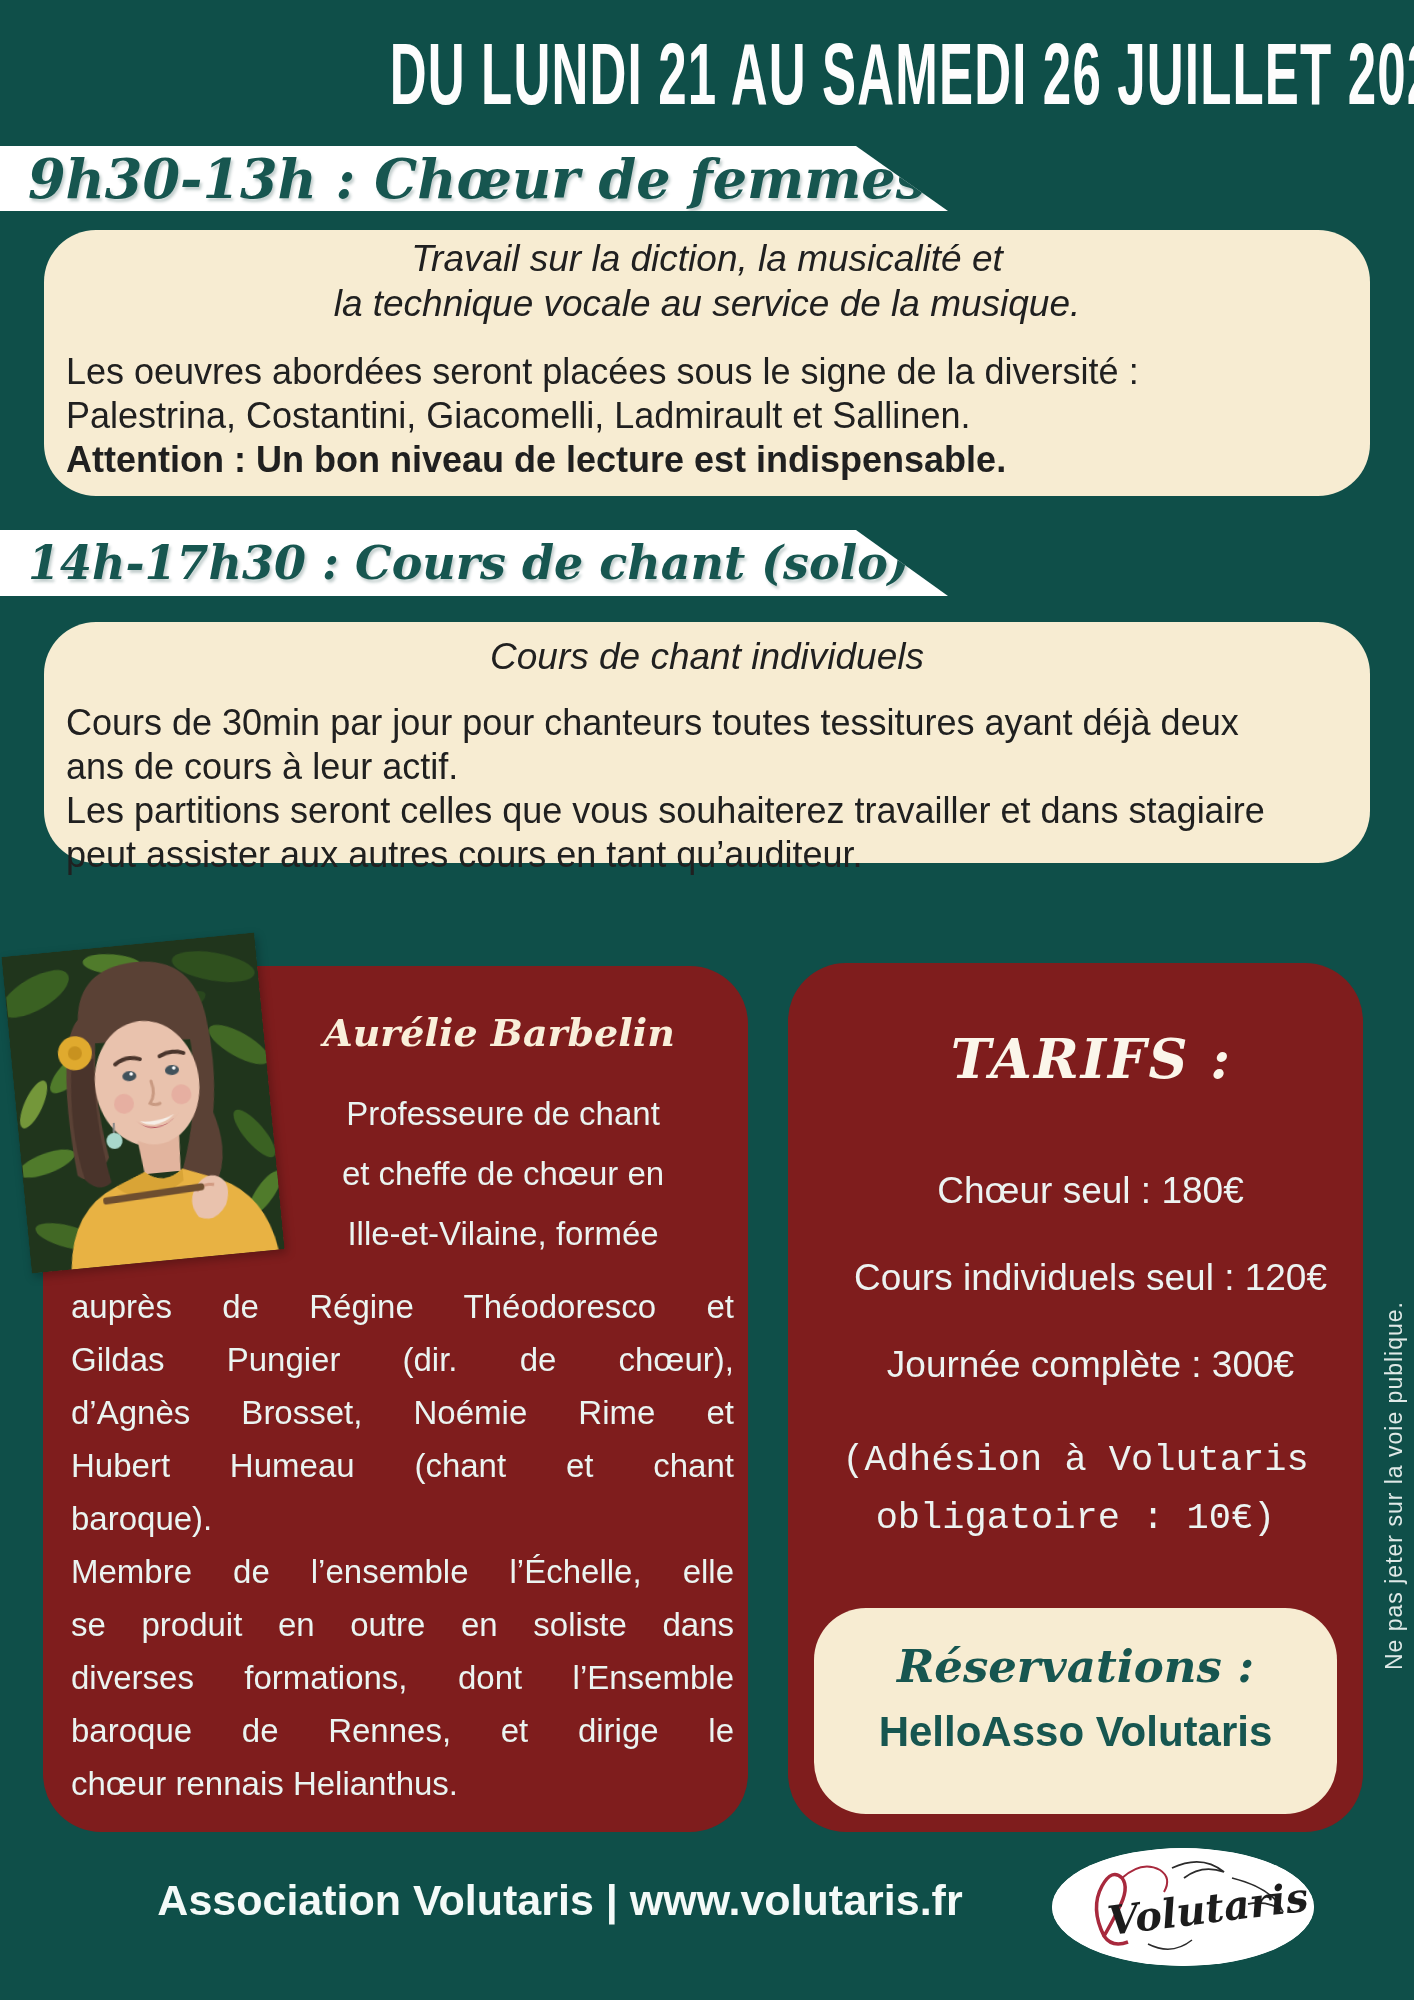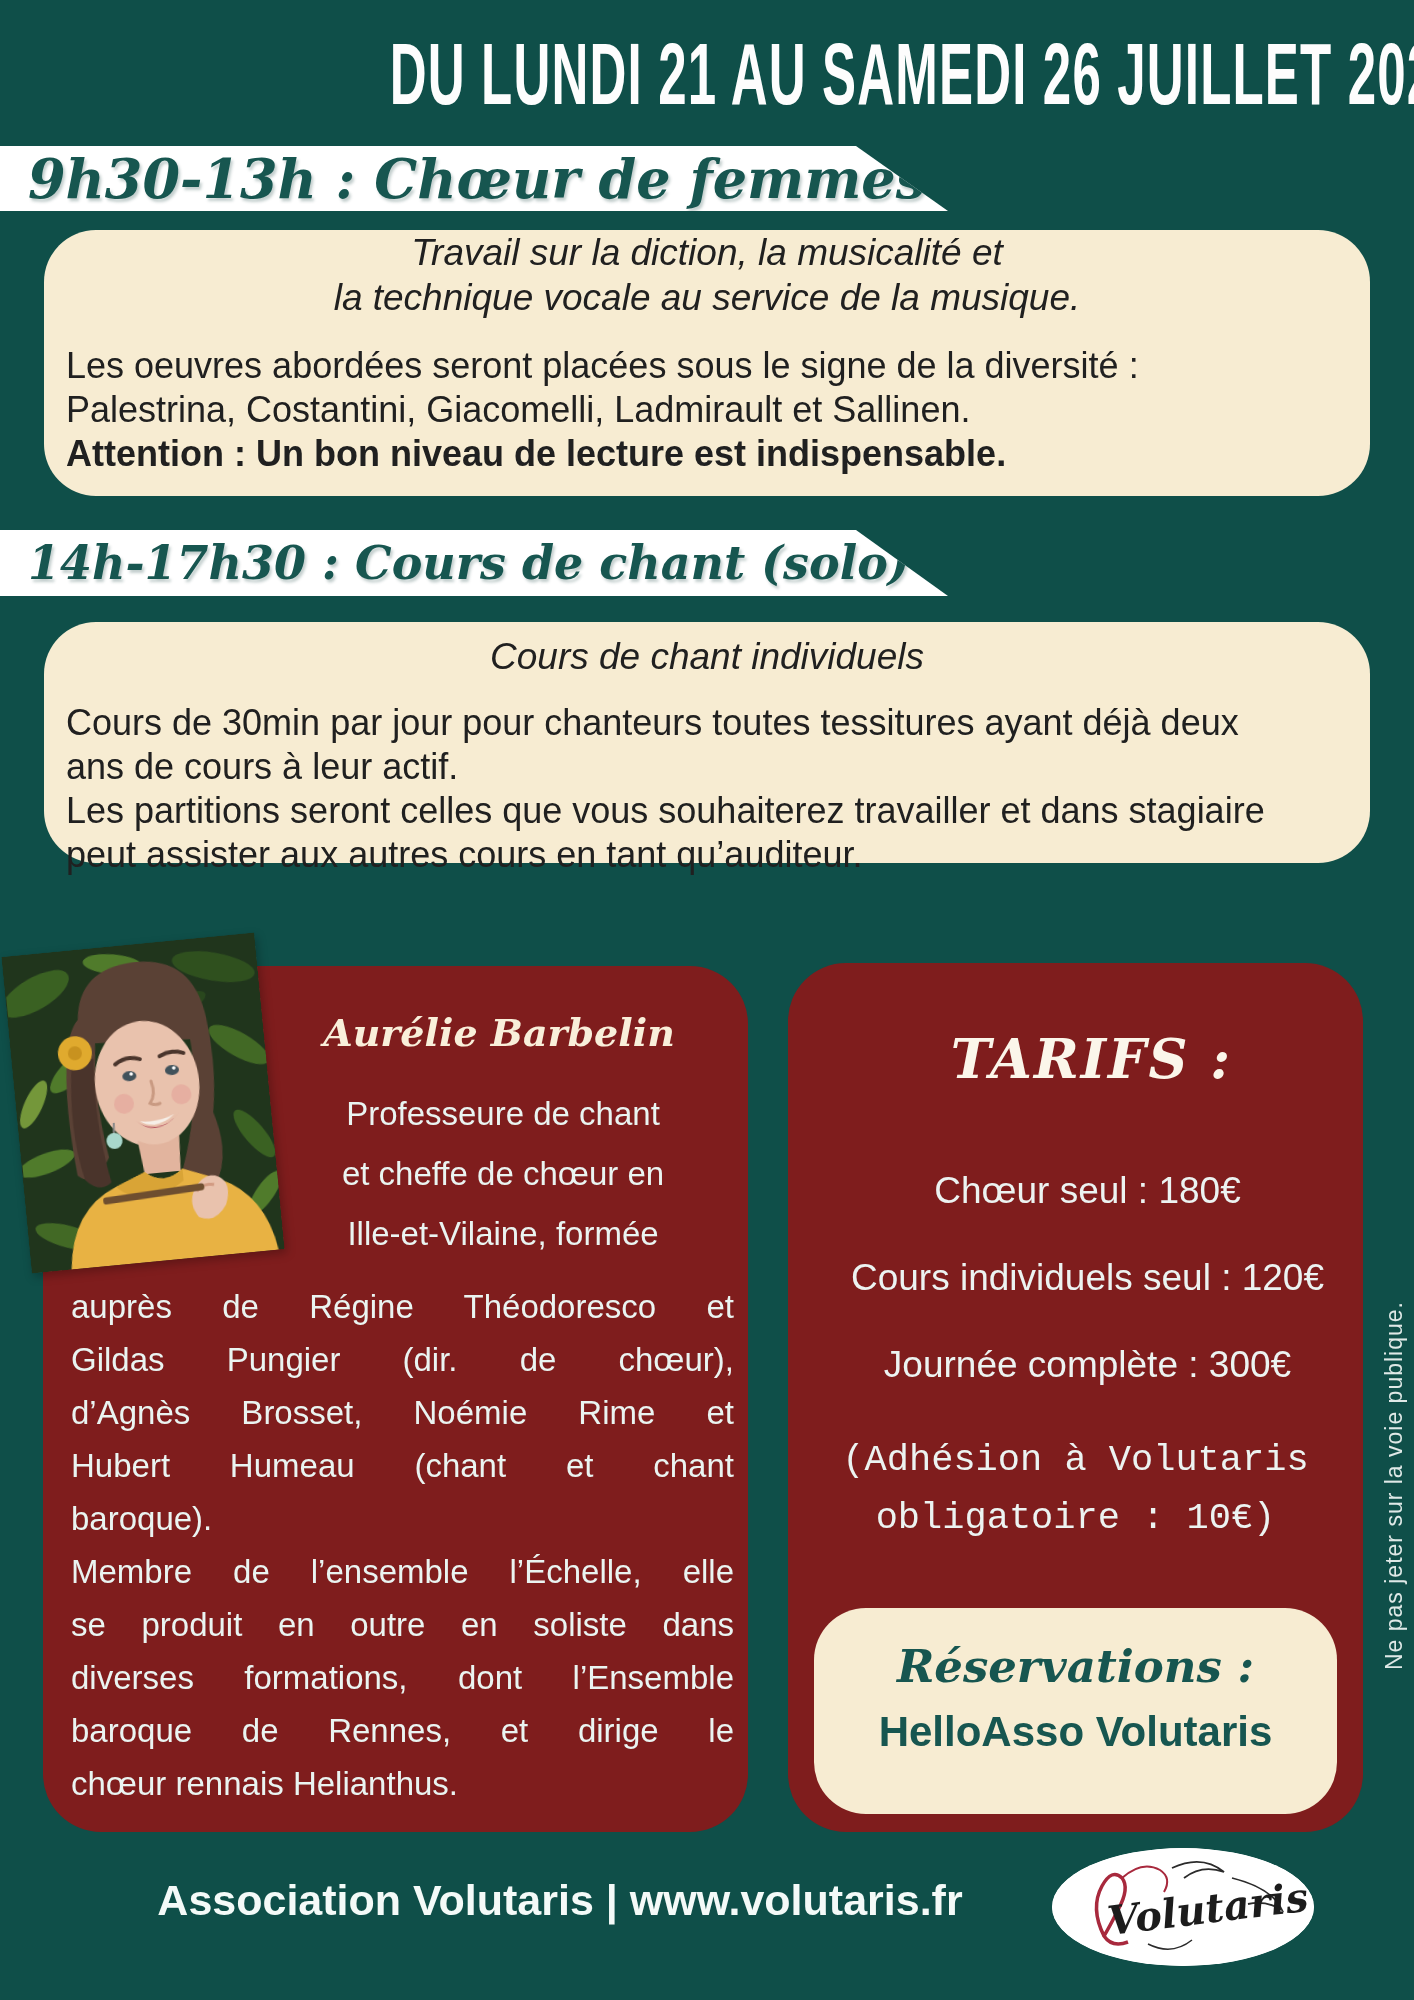--- a/index.html
+++ b/index.html
@@ -31,21 +31,21 @@
   }
   .banner1 { top:146px; height:65px; }
   .banner1 .banner-label { font-size:54px; }
   .banner2 { top:530px; height:66px; }
   .banner2 .banner-label { font-size:46px; }
   
   .cream-box {
     position:absolute; left:44px; width:1326px; background:#f7ecd2;
     border-radius:52px; color:#202020; box-sizing:border-box;
   }
-  .box1 { top:230px; height:266px; padding:0 22px 0 22px; }
+  .box1 { top:230px; height:266px; padding:6px 22px 0 22px; }
   .box2 { top:622px; height:241px; padding:12px 22px 16px 22px; }
   .box-intro { text-align:center; font-style:italic; font-size:37px; line-height:45px; }
   .box1 .box-body { margin-top:24px; }
   .box2 .box-body { margin-top:22px; }
   .box-body { font-size:36px; line-height:44px; white-space:nowrap; }
   .box-body .bold-line { font-weight:700; }
   
   .card { position:absolute; background:#7f1d1d; border-radius:58px; }
   .left-card  { left:43px;  top:966px; width:705px; height:866px; }
   .right-card { left:788px; top:963px; width:575px; height:869px; }
@@ -71,21 +71,21 @@
     font-size:33px; line-height:53px; color:#eaf4f1;
   }
   .bio-line { text-align:justify; text-align-last:justify; }
   .bio-line.line-end { text-align-last:left; }
   
   .tarifs-title {
     margin-top:64px; text-align:center;
     font-family:"DejaVu Serif", serif; font-style:italic; font-weight:700;
     font-size:54px; color:#fbf6ea; letter-spacing:2px;padding-left:32px;
   }
-  .tarifs-items { position:absolute; left:12px; top:205px; width:100%; }
+  .tarifs-items { position:absolute; left:0; top:205px; width:100%;padding-left:15px; }
   .tarif-item {
     text-align:center; font-size:37px; color:#ecf3f1; height:87px; line-height:46px;
     white-space:nowrap;
   }
   .tarifs-note {
     position:absolute; left:0; top:468px; width:100%; text-align:center;
     font-size:37px; line-height:58px; color:#ecf3f1;font-family:Liberation Mono, monospace;
   }
   .res-box {
     position:absolute; left:26px; right:26px; top:645px; height:206px;

